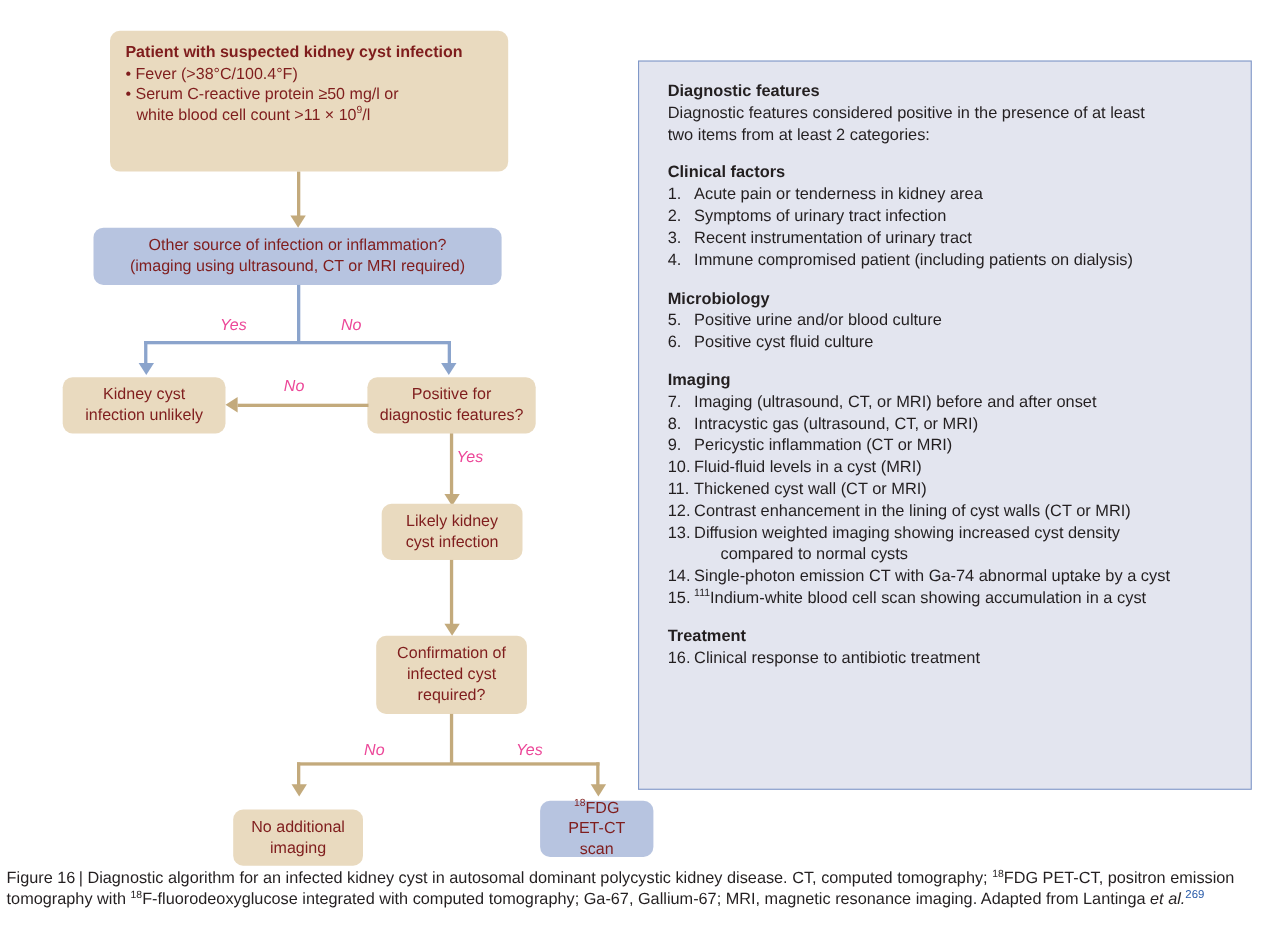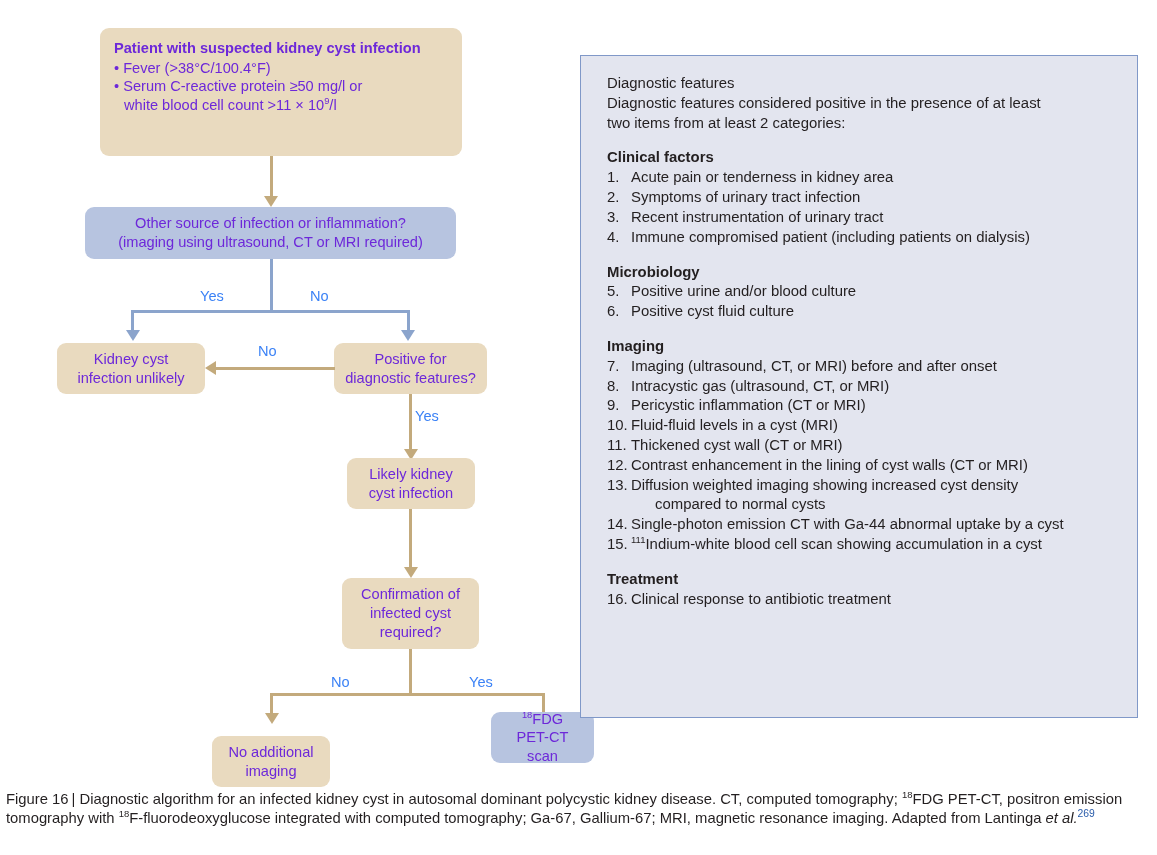--- a/index.html
+++ b/index.html
@@ -17,21 +17,21 @@
   .node{
     position:absolute;
     box-sizing:border-box;
     border-radius:9px;
     display:flex;
     align-items:center;
     justify-content:center;
     text-align:center;
     line-height:1.28;
     font-size:14.6px;
-    color:#6d28d9;
+    color:#7f1d1d;
     padding:6px 10px;
   }
   .node.tan{background:#e9dabf;}
   .node.blue{background:#b7c4e0;}
   .node.left-align{text-align:left;justify-content:flex-start;align-items:flex-start;}
 
   .node .title{font-weight:bold;display:block;margin-bottom:1px;}
   .node ul{margin:0;padding:0;list-style:none;}
   .node li{display:block;text-indent:-9px;padding-left:9px;}
   .bul{letter-spacing:0;}
@@ -45,37 +45,38 @@
   .h-blue{height:3px;background:#8ba4cc;}
 
   .arrow{position:absolute;width:0;height:0;}
   .arrow.down-tan{border-left:7px solid transparent;border-right:7px solid transparent;border-top:11px solid #c3aa7c;}
   .arrow.down-blue{border-left:7px solid transparent;border-right:7px solid transparent;border-top:11px solid #8ba4cc;}
   .arrow.left-tan{border-top:7px solid transparent;border-bottom:7px solid transparent;border-right:11px solid #c3aa7c;}
 
   .edge-label{
     position:absolute;
     font-size:14.6px;
-    color:#3b82f6;
+    color:#ec4899;
     white-space:nowrap;
+    font-style:italic;
   }
 
   
   .panel{
     position:absolute;
     left:580px;top:55px;width:558px;height:663px;
     box-sizing:border-box;
     background:#e3e5ef;
     border:1.6px solid#8098c8;
     padding:18px 20px 10px 26px;
     font-size:14.9px;
     line-height:1.33;
     color:#231f20;
   }
-  .panel .hd{font-weight:normal;}
+  .panel .hd{font-weight:bold;}
   .panel .sec-hd{font-weight:bold;margin-top:15px;}
   .panel p{margin:0;}
   .panel ol{margin:0;padding:0;list-style:none;}
   .panel li{display:block;padding-left:24px;text-indent:-24px;}
   .panel li .num{display:inline-block;width:24px;text-indent:0;}
   .panel li .cont{display:block;padding-left:24px;text-indent:0;}
 
   
   .caption{
     position:absolute;
@@ -176,21 +177,21 @@
     <div class="edge-label" style="left:331px;top:674px;">No</div>
     <div class="edge-label" style="left:469px;top:674px;">Yes</div>
 
     <div class="node tan" style="left:212px;top:724px;width:118px;height:51px;margin-top:12px;">
       <div>
         <span>No additional</span><br>
         <span>imaging</span>
       </div>
     </div>
 
-    <div class="node blue" style="left:491px;top:712px;width:103px;height:51px;">
+    <div class="node blue" style="left:491px;top:728px;width:103px;height:51px;">
       <div>
         <sup>18</sup><span>FDG</span><br>
         <span>PET-CT scan</span>
       </div>
     </div>
 
   </div>
 
   <div class="panel">
     <p class="hd">Diagnostic features</p>
@@ -213,21 +214,21 @@
 
     <p class="sec-hd">Imaging</p>
     <ol>
       <li><span class="num">7.</span><span>Imaging (ultrasound, CT, or MRI) before and after onset</span></li>
       <li><span class="num">8.</span><span>Intracystic gas (ultrasound, CT, or MRI)</span></li>
       <li><span class="num">9.</span><span>Pericystic inflammation (CT or MRI)</span></li>
       <li><span class="num">10.</span><span>Fluid-fluid levels in a cyst (MRI)</span></li>
       <li><span class="num">11.</span><span>Thickened cyst wall (CT or MRI)</span></li>
       <li><span class="num">12.</span><span>Contrast enhancement in the lining of cyst walls (CT or MRI)</span></li>
       <li><span class="num">13.</span><span>Diffusion weighted imaging showing increased cyst density</span><span class="cont">compared to normal cysts</span></li>
-      <li><span class="num">14.</span><span>Single-photon emission CT with Ga-44 abnormal uptake by a cyst</span></li>
+      <li><span class="num">14.</span><span>Single-photon emission CT with Ga-74 abnormal uptake by a cyst</span></li>
       <li><span class="num">15.</span><sup>111</sup><span>Indium-white blood cell scan showing accumulation in a cyst</span></li>
     </ol>
 
     <p class="sec-hd">Treatment</p>
     <ol>
       <li><span class="num">16.</span><span>Clinical response to antibiotic treatment</span></li>
     </ol>
   </div>
 
   <div class="caption">

